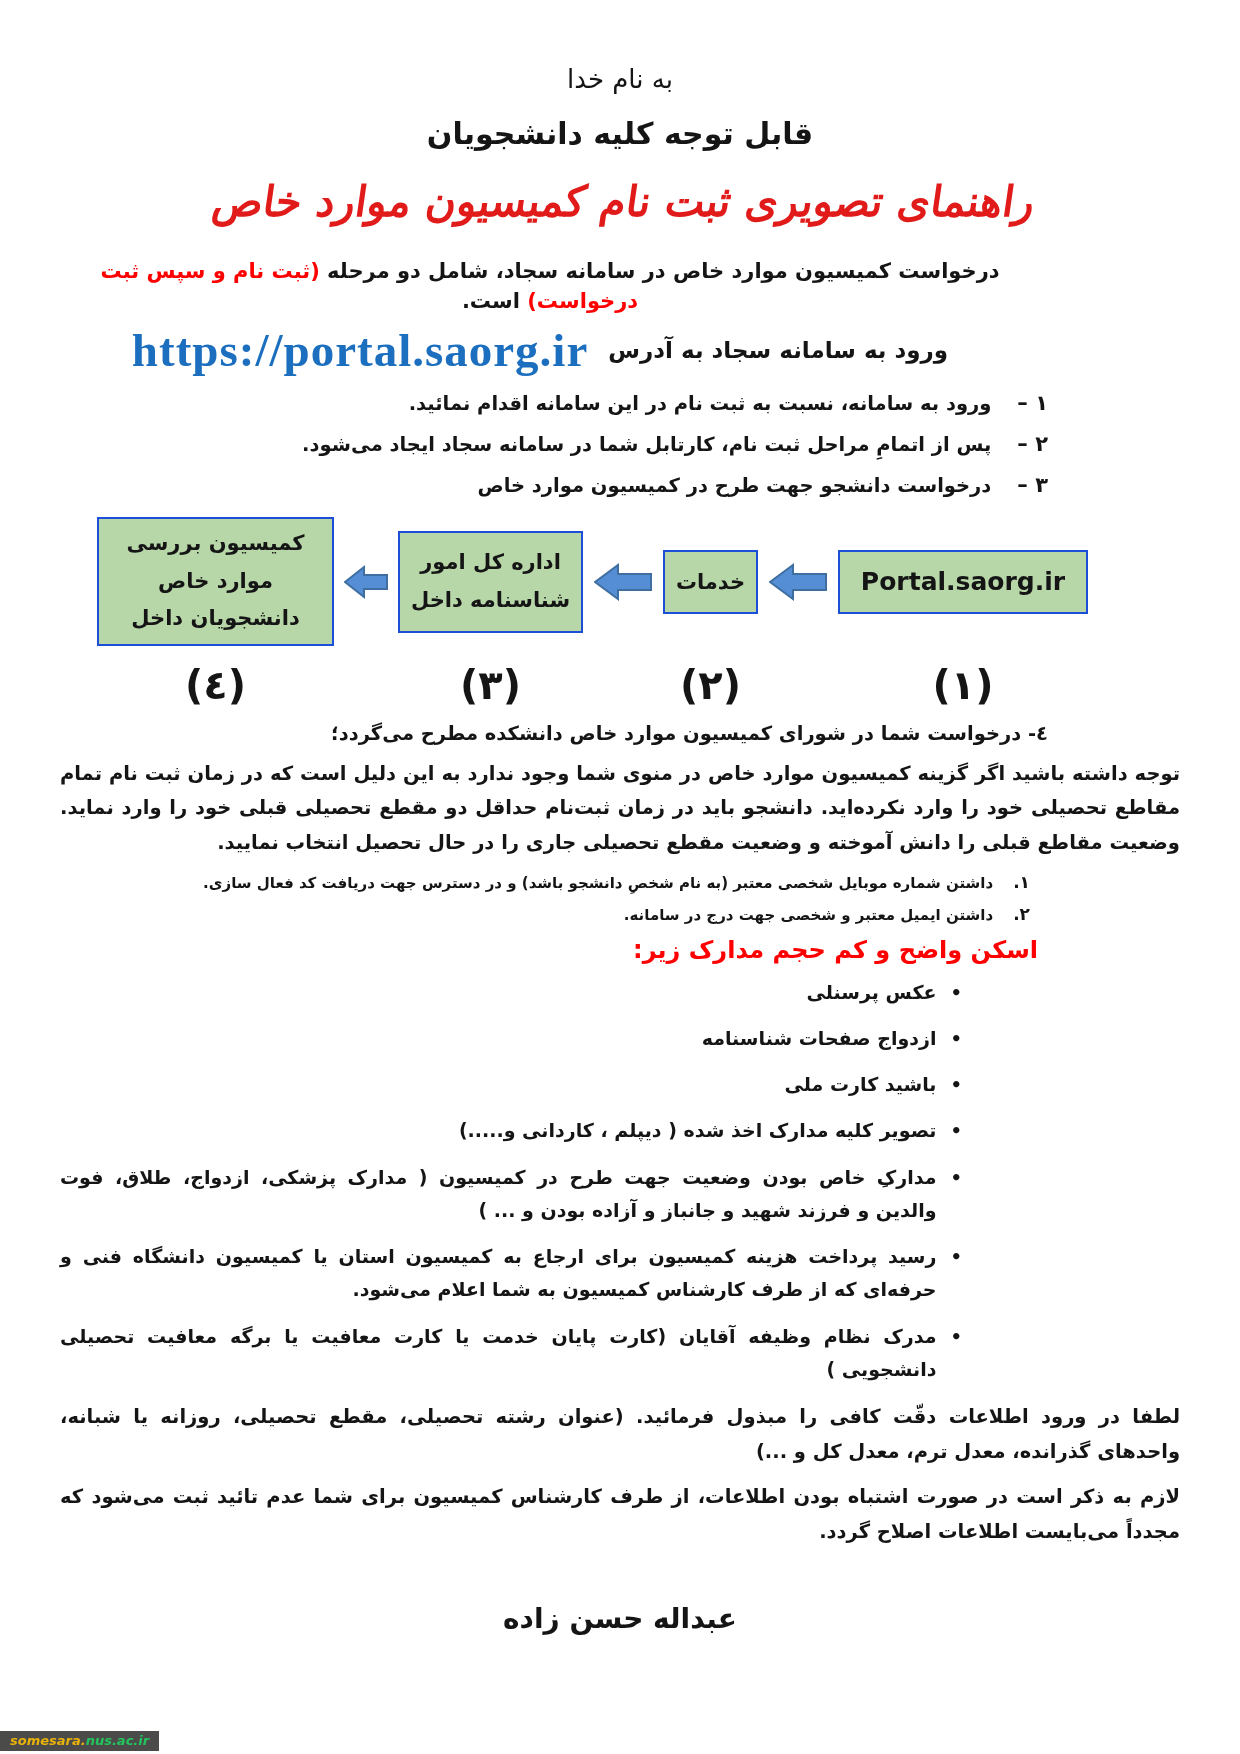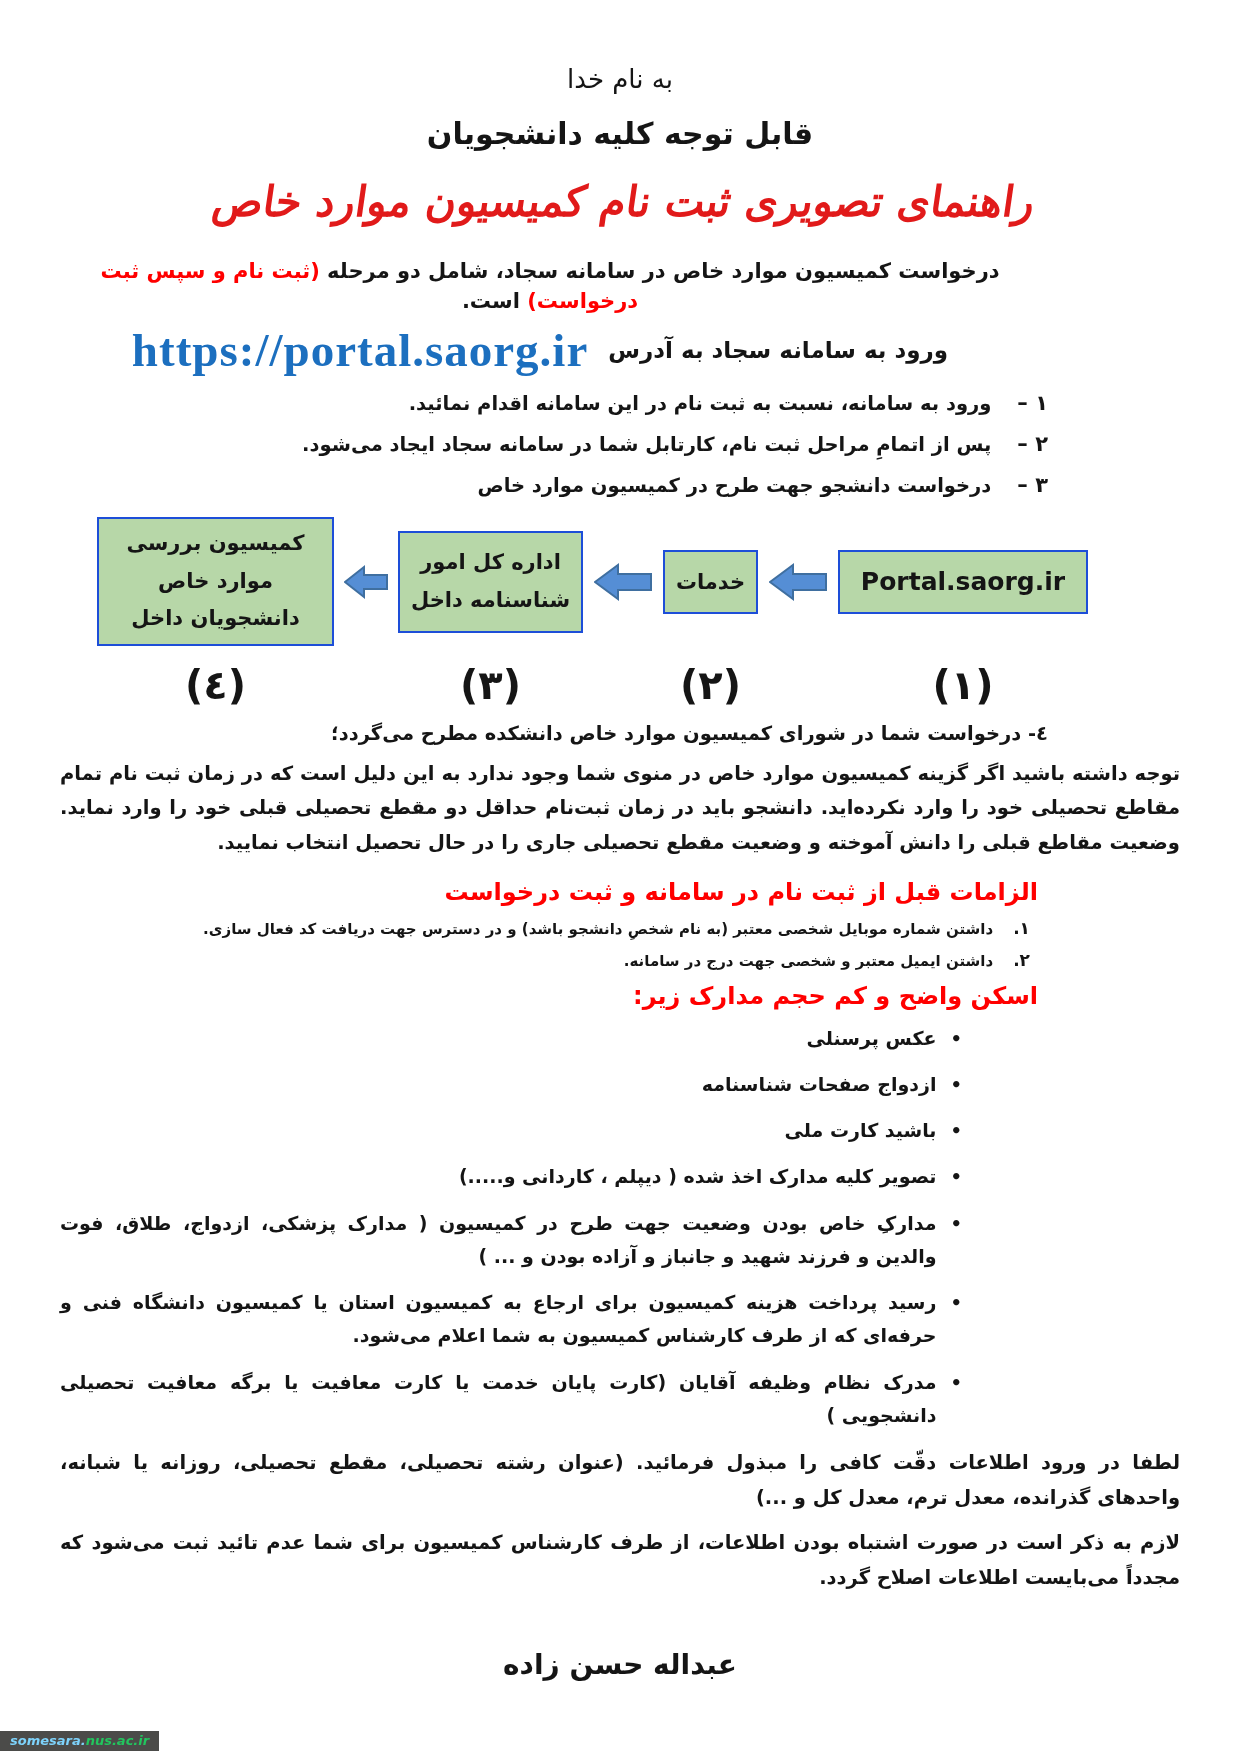--- a/index.html
+++ b/index.html
@@ -78,21 +78,21 @@
   .reminder-par {
     margin-top:10px; font-size:19.5px; font-weight:bold;
     text-align:justify; line-height:1.8;
   }
   .sig-name { margin-top:52px; font-size:28px; font-weight:bold; }
   .watermark {
     position:absolute; left:0; bottom:3px; background:#4b4b49;
     padding:2px 10px 3px 10px; direction:ltr;
     font-style:italic; font-weight:bold; font-size:13px;
   }
-  .wm-site { color:#7dd3fc; }
+  .wm-site { color:#eab308; }
   .wm-domain { color:#22c55e; }
 </style>
 </head>
 <body>
 
 <div class="page">
 
   <div class="center bismillah">به نام خدا</div>
 
   <div class="center notice-title">قابل توجه کلیه دانشجویان</div>
@@ -147,21 +147,20 @@
     <div class="flow-num c1 r2">(١)</div>
     <div class="flow-num c3 r2">(٢)</div>
     <div class="flow-num c5 r2">(٣)</div>
     <div class="flow-num c7 r2">(٤)</div>
   </div>
 
   <div class="step4-note">٤-   درخواست شما در شورای کمیسیون موارد خاص دانشکده مطرح می‌گردد؛</div>
 
   <div class="menu-warning">توجه داشته باشید اگر گزینه کمیسیون موارد خاص در منوی شما وجود ندارد به این دلیل است که در زمان ثبت نام تمام مقاطع تحصیلی خود را وارد نکرده‌اید. دانشجو باید در زمان ثبت‌نام حداقل دو مقطع تحصیلی قبلی خود را وارد نماید. وضعیت مقاطع قبلی را دانش آموخته و وضعیت مقطع تحصیلی جاری را در حال تحصیل انتخاب نمایید.</div>
 
-  <div class="red-heading">الزامات قبل از ثبت نام در سامانه و ثبت درخواست</div>
 
   <div class="req-list">
     <div class="req-row">
       <span class="req-num">١.</span>
       <span class="req-text">داشتن شماره موبایل شخصی معتبر (به نام شخصِ دانشجو باشد)  و در دسترس جهت دریافت کد فعال سازی.</span>
     </div>
     <div class="req-row">
       <span class="req-num">٢.</span>
       <span class="req-text">داشتن ایمیل معتبر و شخصی جهت درج در سامانه.</span>
     </div>

